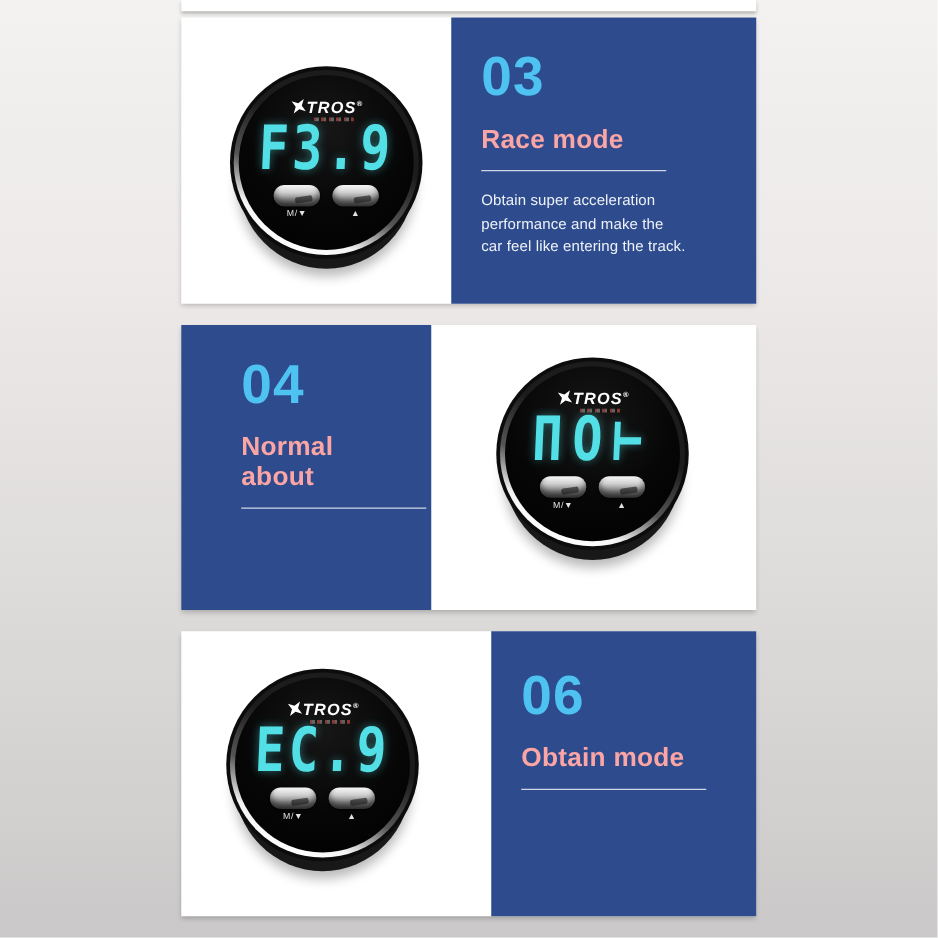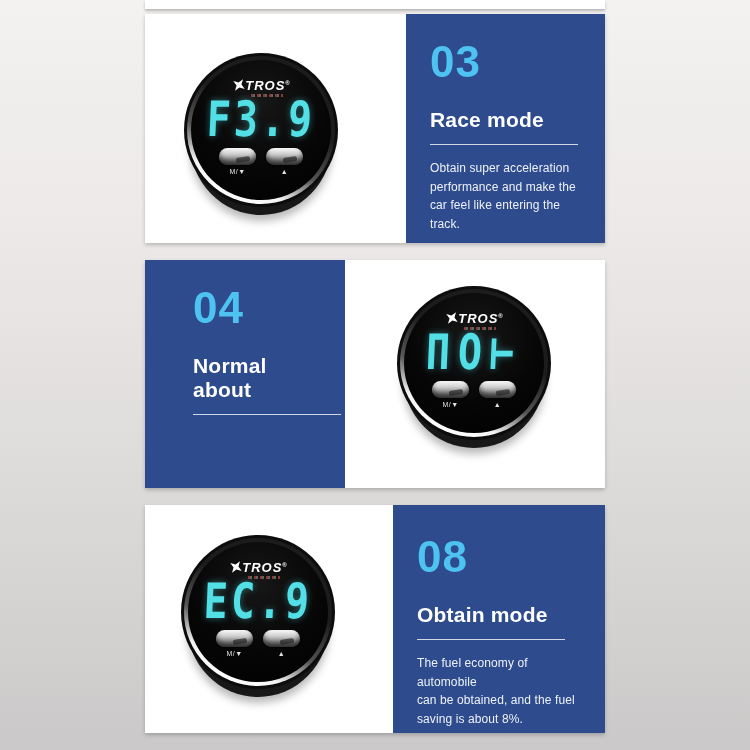--- a/index.html
+++ b/index.html
@@ -21,29 +21,29 @@
   }
   #card-03{top:14px;height:229px;}
   #card-04{top:260px;height:228px;}
   #card-05{top:505px;height:228px;}
 
   .panel{
     position:absolute;top:0;bottom:0;
     background:var(--panel-blue,#2d4b8d);
     padding:26px 24px;box-sizing:border-box;color:#fff;
   }
-  #card-03 .panel{right:0;width:199px;}
+  #card-03 .panel{right:0;width:244px;}
   #card-04 .panel{left:0;width:200px;padding-left:48px;}
   #card-05 .panel{right:0;width:212px;padding-top:30px;}
 
   .num{
     font-size:44px;font-weight:bold;line-height:1;
     color:var(--number-blue,#4ec2f0);letter-spacing:1px;
   }
-  .title{font-size:21px;font-weight:bold;margin-top:24px;color:#ffffff;letter-spacing:.2px;}
+  .title{font-size:21px;font-weight:bold;margin-top:16px;color:#fca5a5;letter-spacing:.2px;}
   .rule{width:148px;height:1px;background:rgba(255,255,255,.78);margin-top:12px;}
   .desc{
     font-size:12px;line-height:1.55;margin-top:14px;color:#eef2f8;
     white-space:pre-line;letter-spacing:.1px;
   }
 
   
   .device{position:absolute;width:154px;height:154px;}
   .device-base{
     position:absolute;left:6px;top:16px;width:142px;height:146px;
@@ -192,22 +192,19 @@
             </div>
             <div class="btn-wrap">
               <div class="btn"></div>
               <div class="btn-label">▲</div>
             </div>
           </div>
         </div>
       </div>
     </div>
     <div class="panel">
-      <div class="num">08</div>
+      <div class="num">06</div>
       <div class="title">Obtain mode</div>
       <div class="rule"></div>
-      <div class="desc">The fuel economy of automobile
-can be obtained, and the fuel
-saving is about 8%.</div>
     </div>
   </div>
 
 </div>
 
 </body></html>

